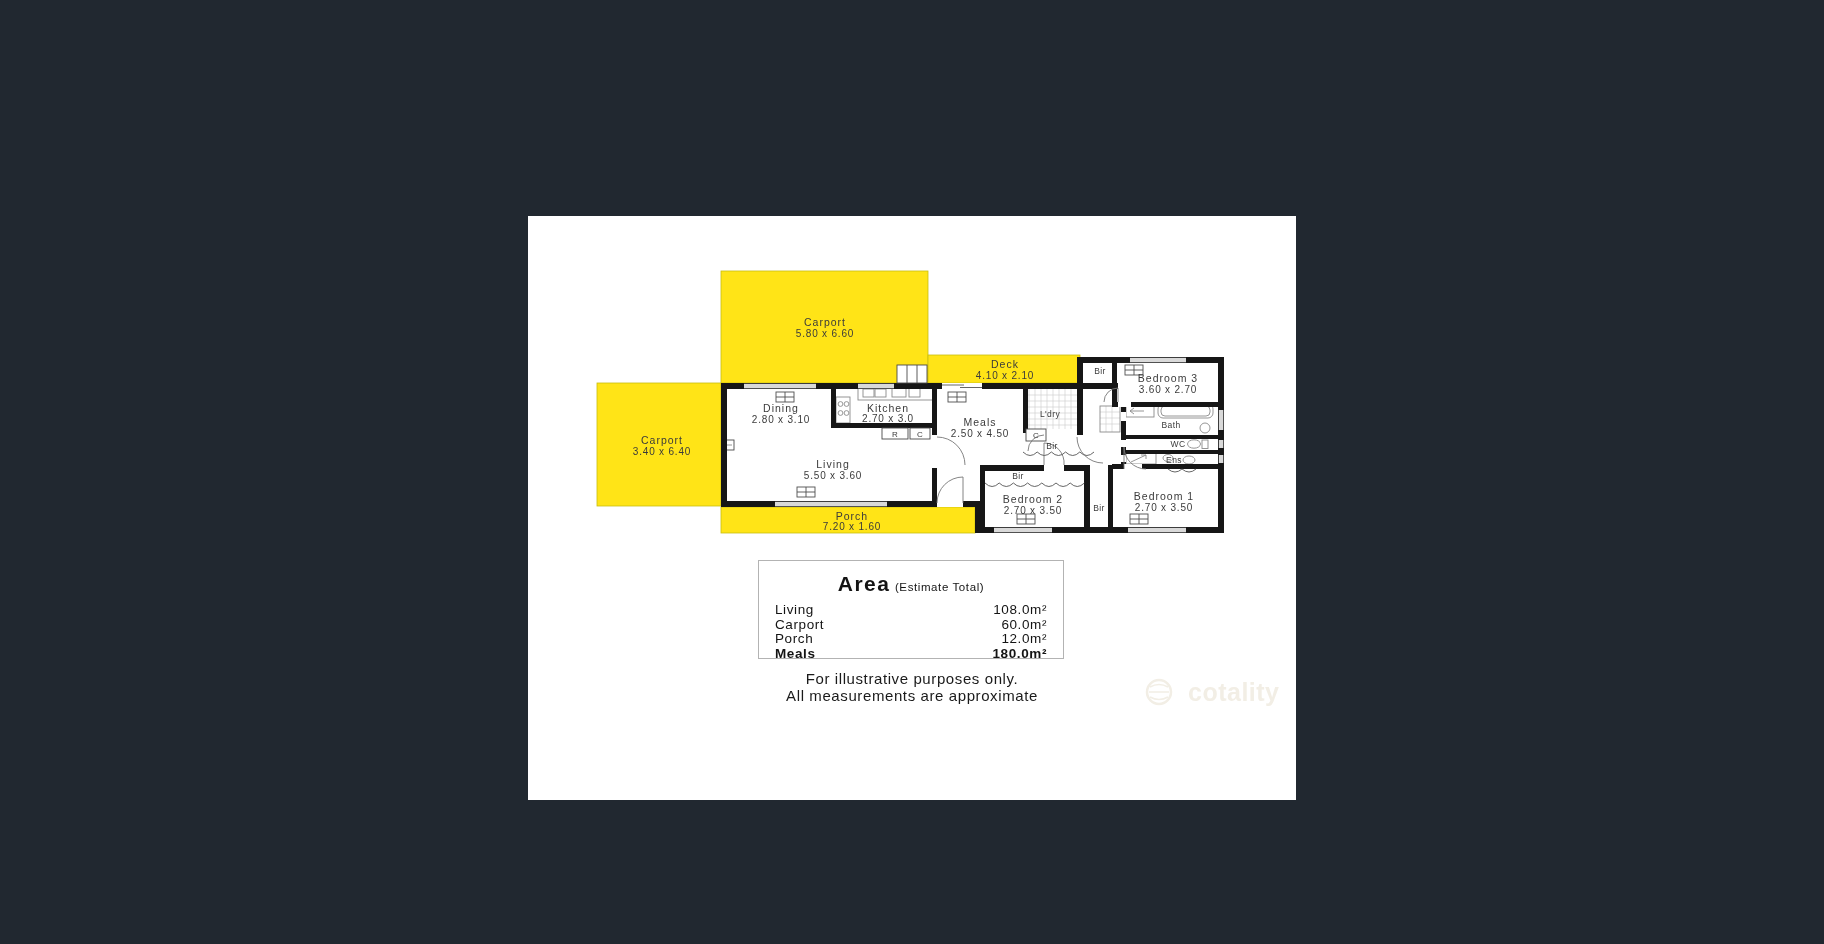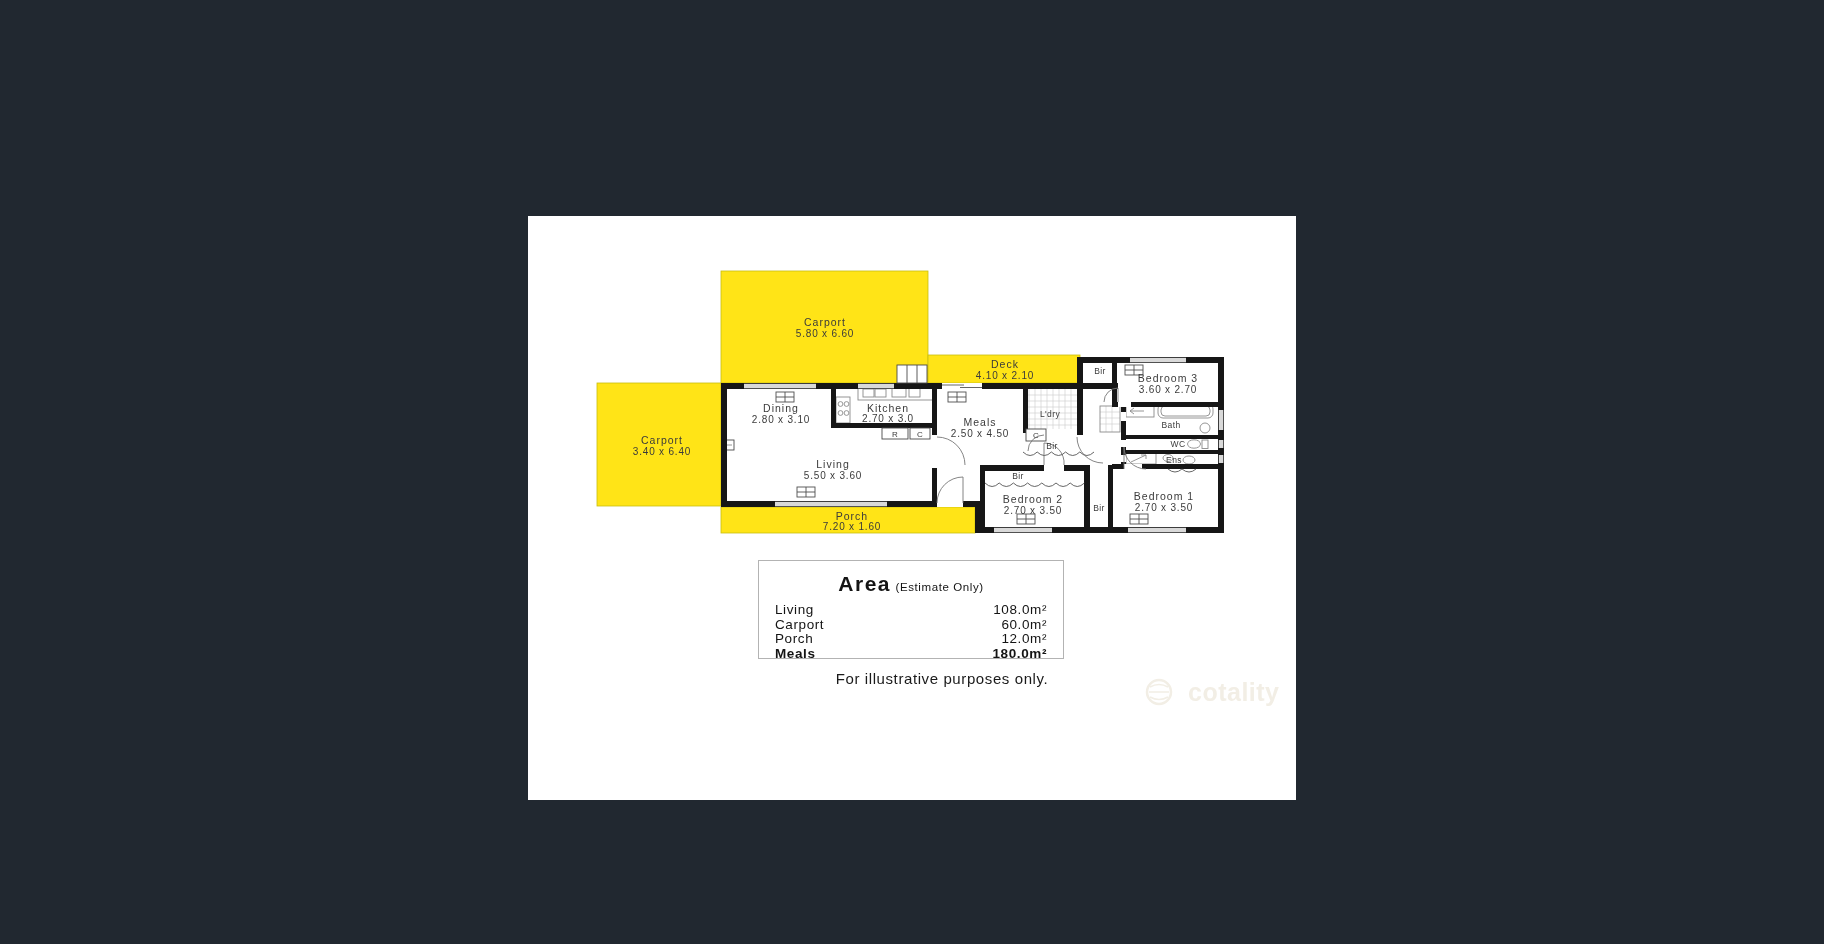--- a/index.html
+++ b/index.html
@@ -32,21 +32,21 @@
     color:#141414;
   }
   .area-title-row{text-align:center;margin-top:11px;white-space:nowrap;}
   .area-title{font-size:21px;font-weight:bold;letter-spacing:1.5px;}
   .area-subtitle{font-size:11.5px;letter-spacing:0.6px;}
   .area-rows{margin-top:7px;}
   .area-row{display:flex;justify-content:space-between;font-size:13.5px;letter-spacing:0.6px;line-height:14.5px;padding:0 16px 0 16px;}
   .area-row.total{font-weight:bold;}
   .disclaimer{
     position:absolute;left:0;top:455px;width:768px;text-align:center;
-    font-size:15px;letter-spacing:0.6px;color:#1a1a1a;line-height:16.5px;padding-left:30px;
+    font-size:15px;letter-spacing:0.6px;color:#1a1a1a;line-height:16.5px;
   }
   .watermark{
     position:absolute;left:614px;top:456px;width:150px;height:40px;
     display:flex;align-items:center;color:#f2eee5;gap:12px;
   }
   .watermark-text{font-size:25px;letter-spacing:0.5px;font-weight:bold;}
 </style>
 </head>
 <body style="background: rgb(33, 40, 48);">
 
@@ -265,21 +265,21 @@
 
       <text class="tiny-label" x="367" y="221">R</text>
       <text class="tiny-label" x="392" y="221">C</text>
       <text class="tiny-label" x="508" y="222">C</text>
     </g>
   </svg>
 
   <div class="area-box">
     <div class="area-title-row">
       <span class="area-title">Area</span>
-      <span class="area-subtitle">(Estimate Only)</span>
+      <span class="area-subtitle">(Estimate Total)</span>
     </div>
     <div class="area-rows">
       <div class="area-row">
         <span>Living</span>
         <span>108.0m²</span>
       </div>
       <div class="area-row">
         <span>Carport</span>
         <span>60.0m²</span>
       </div>
@@ -289,20 +289,21 @@
       </div>
       <div class="area-row total">
         <span>Meals</span>
         <span>180.0m²</span>
       </div>
     </div>
   </div>
 
   <div class="disclaimer">
     <div>For illustrative purposes only.</div>
+    <div>All measurements are approximate</div>
   </div>
 
   <div class="watermark">
     <svg width="34" height="34" viewBox="0 0 34 34">
       <circle cx="17" cy="17" r="12" fill="none" stroke="#f2eee5" stroke-width="2.5"></circle>
       <path d="M8,12 q9,-5 18,0 M8,22 q9,5 18,0 M7,17 h20" fill="none" stroke="#f2eee5" stroke-width="1.5"></path>
     </svg>
     <span class="watermark-text">cotality</span>
   </div>
 

